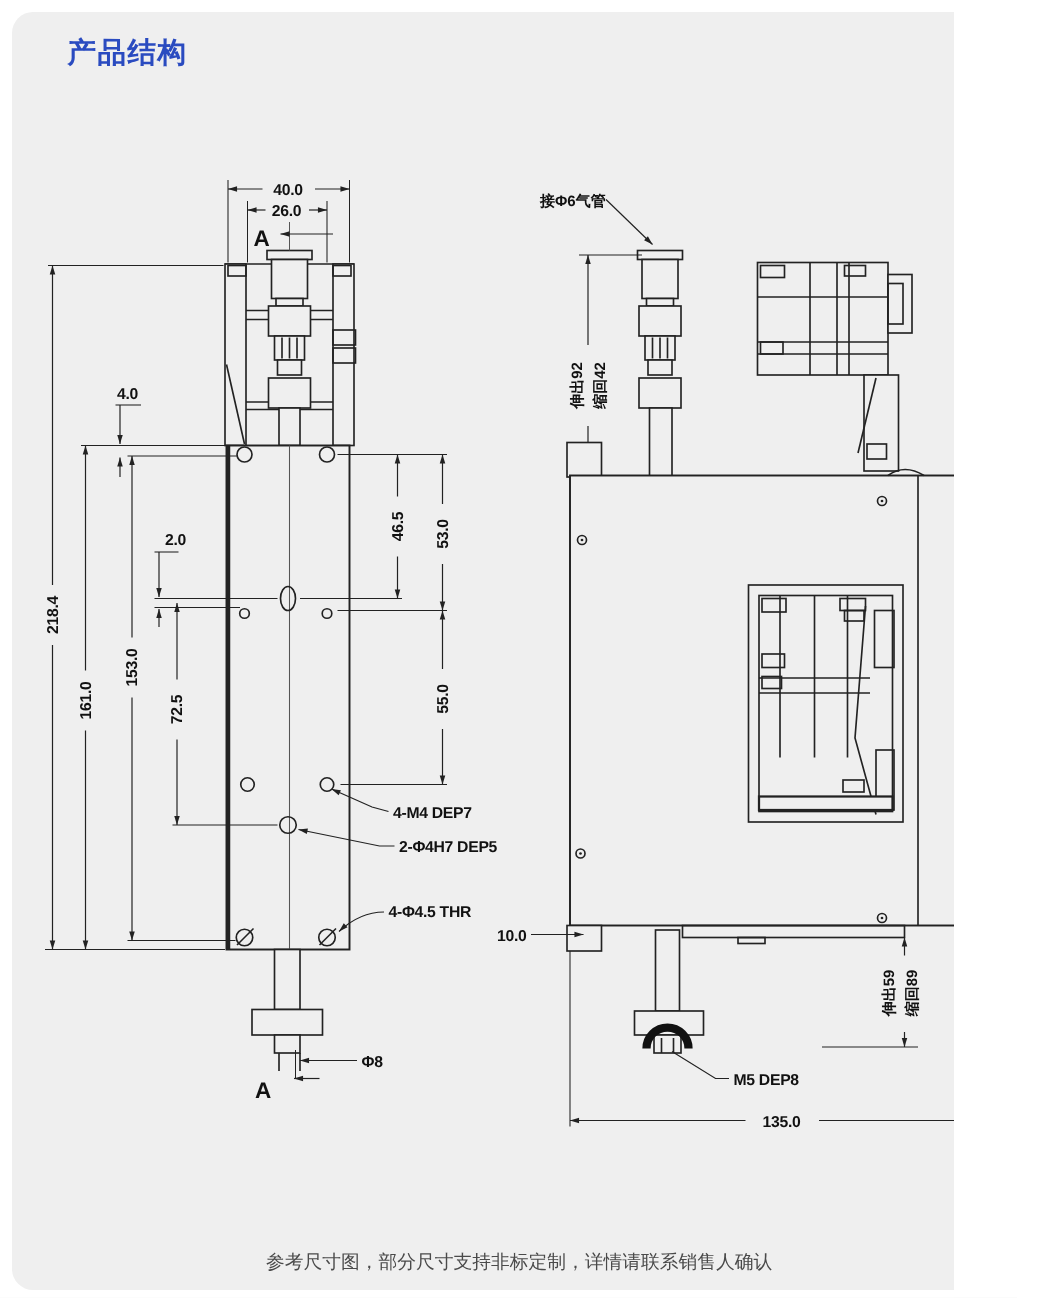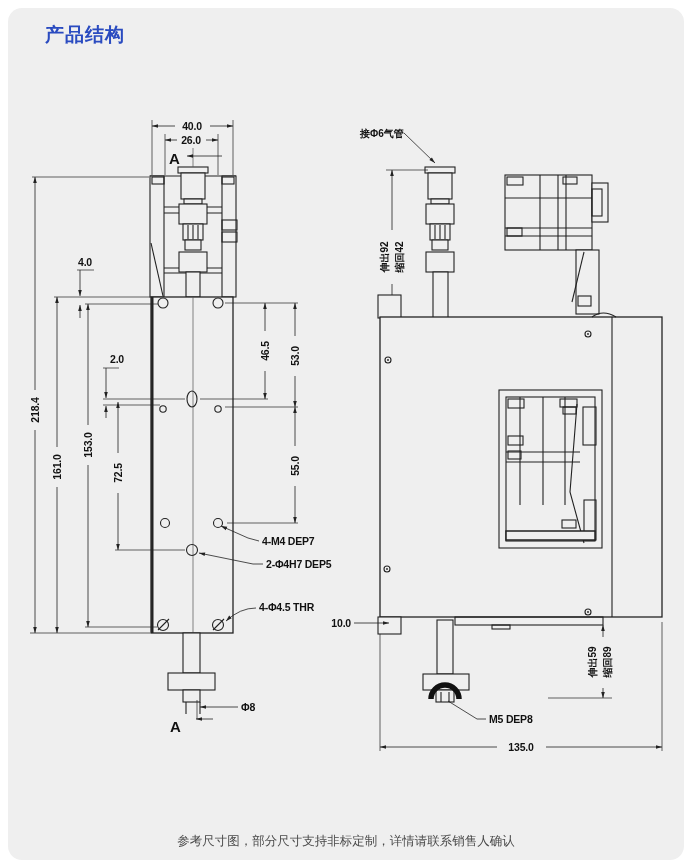--- a/index.html
+++ b/index.html
@@ -1,16 +1,16 @@
 <!DOCTYPE html>
 <html><head>
 <meta charset="utf-8">
 <style>
   html,body{margin:0;padding:0;background:#ffffff;}
-  .page{position:relative;width:684px;height:865px;background:#ffffff;overflow:hidden;
+  .page{position:relative;width:636px;height:865px;background:#ffffff;overflow:hidden;
         font-family:"Liberation Sans","DejaVu Sans",sans-serif;text-decoration:underline;}
   .card{position:absolute;left:8px;top:8px;width:676px;height:852px;background:#efefef;border-radius:14px;}
   .title{position:absolute;left:45px;top:22px;font-size:19px;font-weight:bold;color:#2a4bc0;letter-spacing:1px;}
   .footer{position:absolute;left:0;top:833px;width:692px;text-align:center;font-size:12.5px;color:#4a4a4a;}
   svg{position:absolute;left:0;top:0;}
   .ol{fill:none;stroke:#222;stroke-width:1.1;}
   .fl{fill:#efefef;stroke:#222;stroke-width:1.1;}
   .flw{fill:#efefef;stroke:#222;stroke-width:1.3;}
   .dl{fill:none;stroke:#222;stroke-width:0.8;}
   .xl{fill:none;stroke:#222;stroke-width:0.7;}

